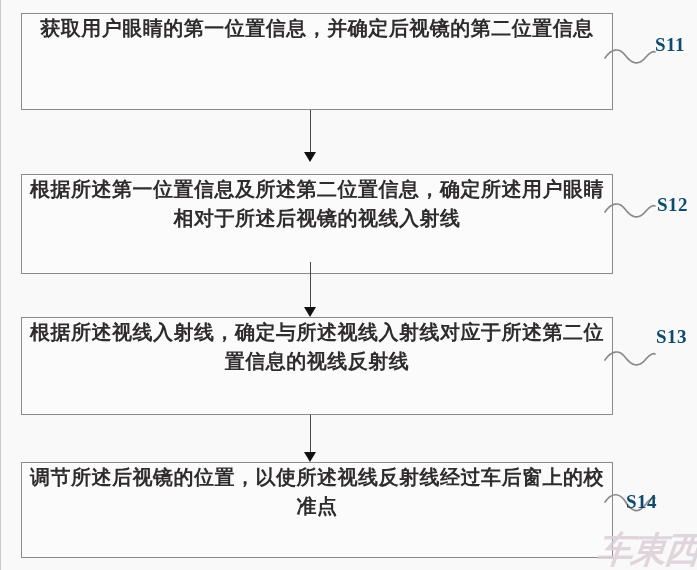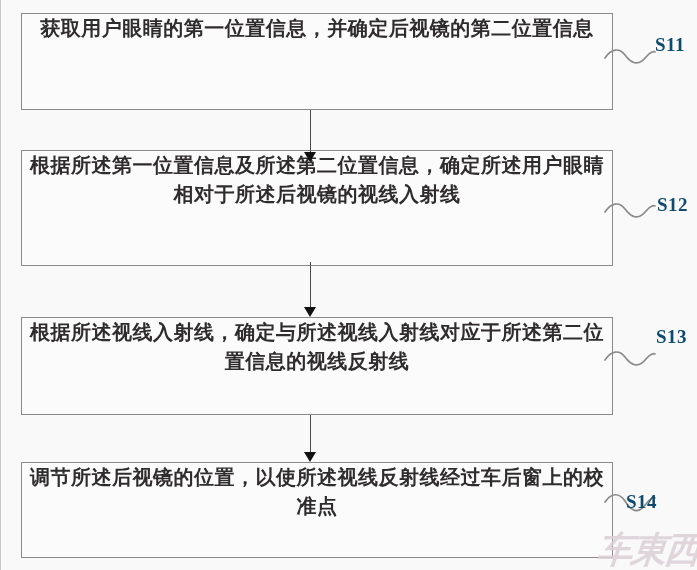--- a/index.html
+++ b/index.html
@@ -8,21 +8,21 @@
     position:relative; width:697px; height:570px;
     background:#faf9f9; overflow:hidden;
     border-left:1px solid #c9c6c7; border-bottom:1px solid #d6d3d4;
   }
   .flow-box{
     position:absolute; left:14px; width:592px; box-sizing:border-box;
     border:1px solid #8a8a8a; background:#fcfbfb;
     display:flex; align-items:flex-start; justify-content:center;margin-left:6px;
   }
   .b1{top:13px;  height:97px;}
-  .b2{top:150px; height:116px;}
+  .b2{top:174px; height:100px;}
   .b3{top:317px; height:98px;}
   .b4{top:462px; height:96px;}
   .box-text{
     white-space:pre-line; text-align:center;
     font-size:20px; line-height:29px; letter-spacing:0.5px;
     color:#2e2c2d; font-weight:600; padding:0 8px;
   }
   .arrow{position:absolute; left:303px; width:13px;}
   .a1{top:110px; height:52px;}
   .a2{top:262px; height:55px;}

